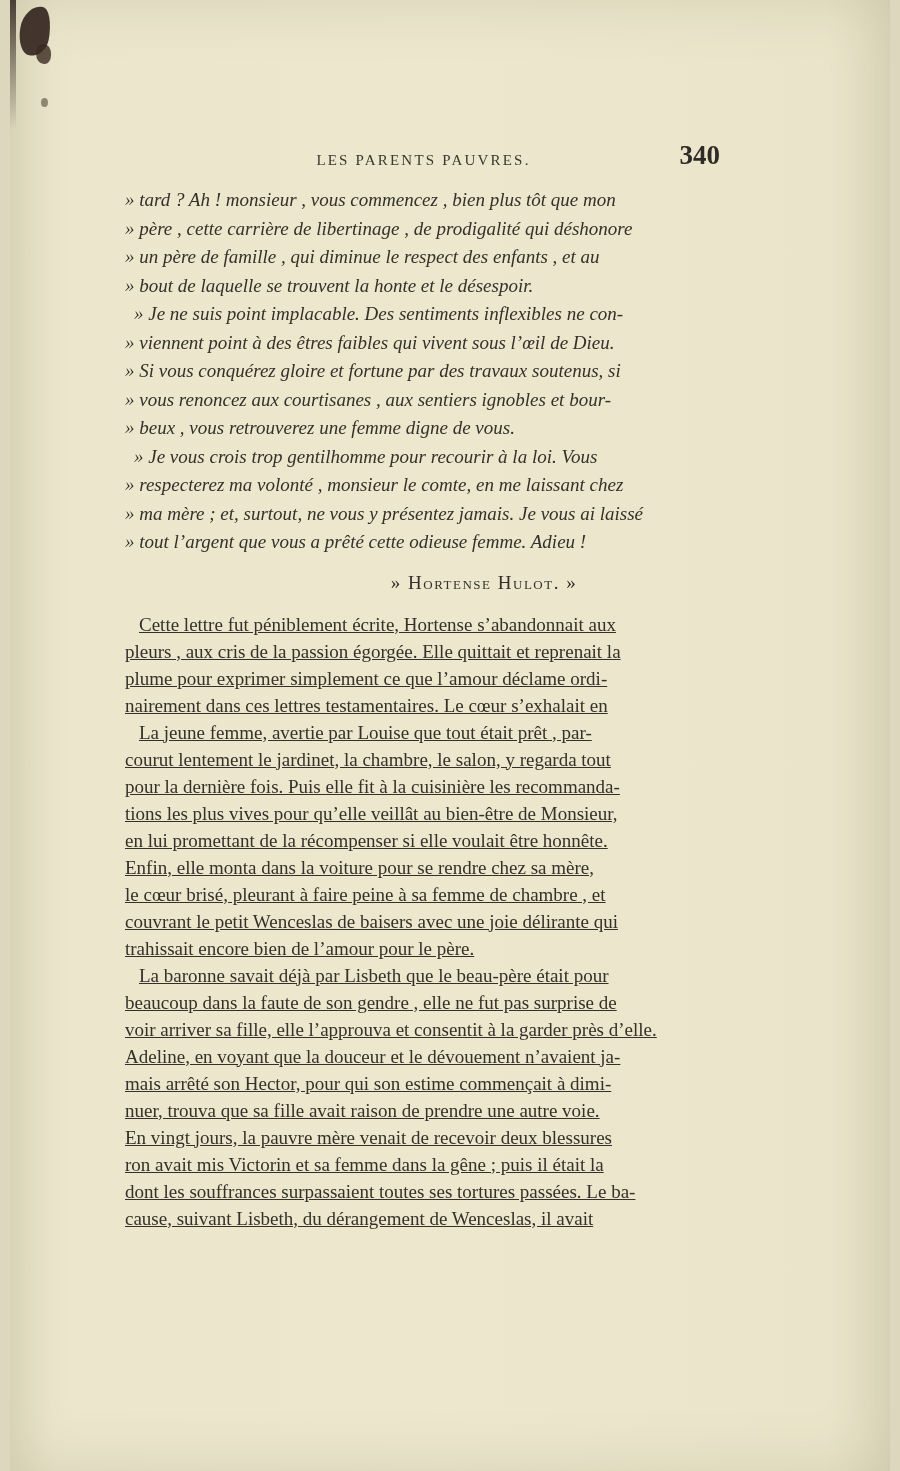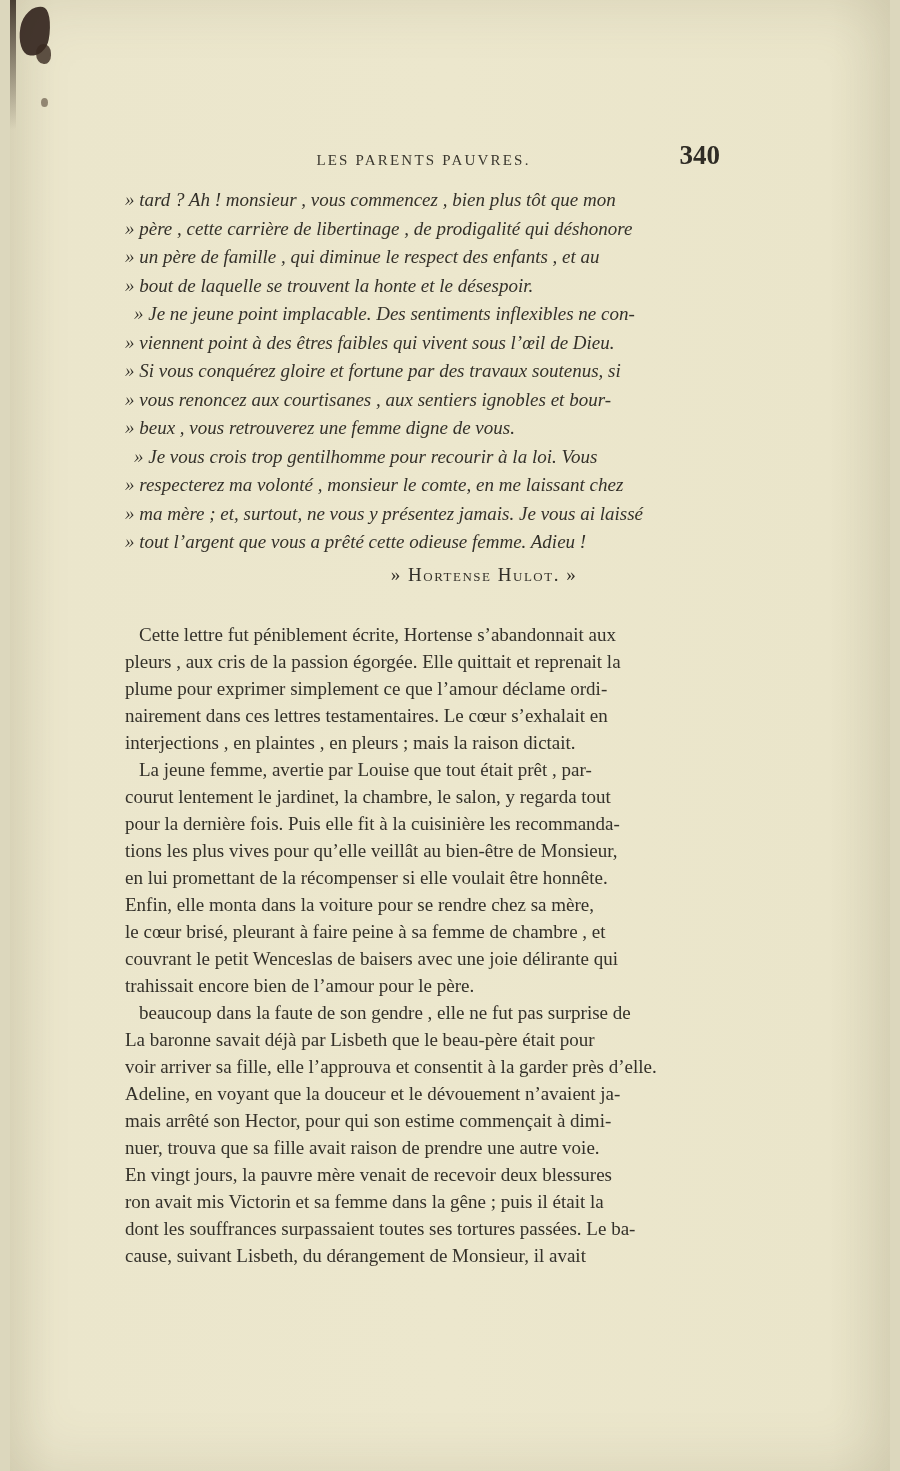--- a/index.html
+++ b/index.html
@@ -78,29 +78,30 @@
     white-space: nowrap;
   }
   .letter .line {
     line-height: 28.5px;
     font-style: italic;
   }
   .letter .line.indent {
     padding-left: 9px;
   }
   .signature {
-    margin-top: 3px;
+    margin-top: 11px;
     line-height: 29px;
     text-align: center;
     padding-left: 118px;
     font-variant: small-caps;
     letter-spacing: 1.5px;
   }
   .paragraphs {
-    margin-top: 32px;
+    margin-top: 14px;
+    text-decoration: underline;
   }
   .paragraph .line {
     line-height: 27px;
   }
   .paragraph .line:first-child {
     text-indent: 14px;
   }
 </style>
 </head>
 <body>
@@ -116,58 +117,57 @@
     <div class="running-title">LES PARENTS PAUVRES.</div>
     <div class="page-number">340</div>
   </div>
 
   <div class="text-block">
     <div class="letter" id="letter-lines">
         <div class="line">» tard ? Ah ! monsieur , vous commencez , bien plus tôt que mon</div>
         <div class="line">» père , cette carrière de libertinage , de prodigalité qui déshonore</div>
         <div class="line">» un père de famille , qui diminue le respect des enfants , et au</div>
         <div class="line">» bout de laquelle se trouvent la honte et le désespoir.</div>
-        <div class="line indent">» Je ne jeune point implacable. Des sentiments inflexibles ne con-</div>
+        <div class="line indent">» Je ne suis point implacable. Des sentiments inflexibles ne con-</div>
         <div class="line">» viennent point à des êtres faibles qui vivent sous l’œil de Dieu.</div>
         <div class="line">» Si vous conquérez gloire et fortune par des travaux soutenus, si</div>
         <div class="line">» vous renoncez aux courtisanes , aux sentiers ignobles et bour-</div>
         <div class="line">» beux , vous retrouverez une femme digne de vous.</div>
         <div class="line indent">» Je vous crois trop gentilhomme pour recourir à la loi. Vous</div>
         <div class="line">» respecterez ma volonté , monsieur le comte, en me laissant chez</div>
         <div class="line">» ma mère ; et, surtout, ne vous y présentez jamais. Je vous ai laissé</div>
         <div class="line">» tout l’argent que vous a prêté cette odieuse femme. Adieu !</div>
       </div>
     <div class="signature">» Hortense Hulot. »</div>
     <div class="paragraphs" id="paragraphs">
         <div class="paragraph">
           <div class="line">Cette lettre fut péniblement écrite, Hortense s’abandonnait aux</div>
           <div class="line">pleurs , aux cris de la passion égorgée. Elle quittait et reprenait la</div>
           <div class="line">plume pour exprimer simplement ce que l’amour déclame ordi-</div>
           <div class="line">nairement dans ces lettres testamentaires. Le cœur s’exhalait en</div>
-          <div class="line">interjections , en plaintes , en pleurs ; mais la raison dictait.</div>
         </div>
         <div class="paragraph">
           <div class="line">La jeune femme, avertie par Louise que tout était prêt , par-</div>
           <div class="line">courut lentement le jardinet, la chambre, le salon, y regarda tout</div>
           <div class="line">pour la dernière fois. Puis elle fit à la cuisinière les recommanda-</div>
           <div class="line">tions les plus vives pour qu’elle veillât au bien-être de Monsieur,</div>
           <div class="line">en lui promettant de la récompenser si elle voulait être honnête.</div>
           <div class="line">Enfin, elle monta dans la voiture pour se rendre chez sa mère,</div>
           <div class="line">le cœur brisé, pleurant à faire peine à sa femme de chambre , et</div>
           <div class="line">couvrant le petit Wenceslas de baisers avec une joie délirante qui</div>
           <div class="line">trahissait encore bien de l’amour pour le père.</div>
         </div>
         <div class="paragraph">
+          <div class="line">La baronne savait déjà par Lisbeth que le beau-père était pour</div>
           <div class="line">beaucoup dans la faute de son gendre , elle ne fut pas surprise de</div>
-          <div class="line">La baronne savait déjà par Lisbeth que le beau-père était pour</div>
           <div class="line">voir arriver sa fille, elle l’approuva et consentit à la garder près d’elle.</div>
           <div class="line">Adeline, en voyant que la douceur et le dévouement n’avaient ja-</div>
           <div class="line">mais arrêté son Hector, pour qui son estime commençait à dimi-</div>
           <div class="line">nuer, trouva que sa fille avait raison de prendre une autre voie.</div>
           <div class="line">En vingt jours, la pauvre mère venait de recevoir deux blessures</div>
           <div class="line">ron avait mis Victorin et sa femme dans la gêne ; puis il était la</div>
           <div class="line">dont les souffrances surpassaient toutes ses tortures passées. Le ba-</div>
-          <div class="line">cause, suivant Lisbeth, du dérangement de Monsieur, il avait</div>
+          <div class="line">cause, suivant Lisbeth, du dérangement de Wenceslas, il avait</div>
         </div>
       </div>
   </div>
 
 </div>
 
 </body></html>

